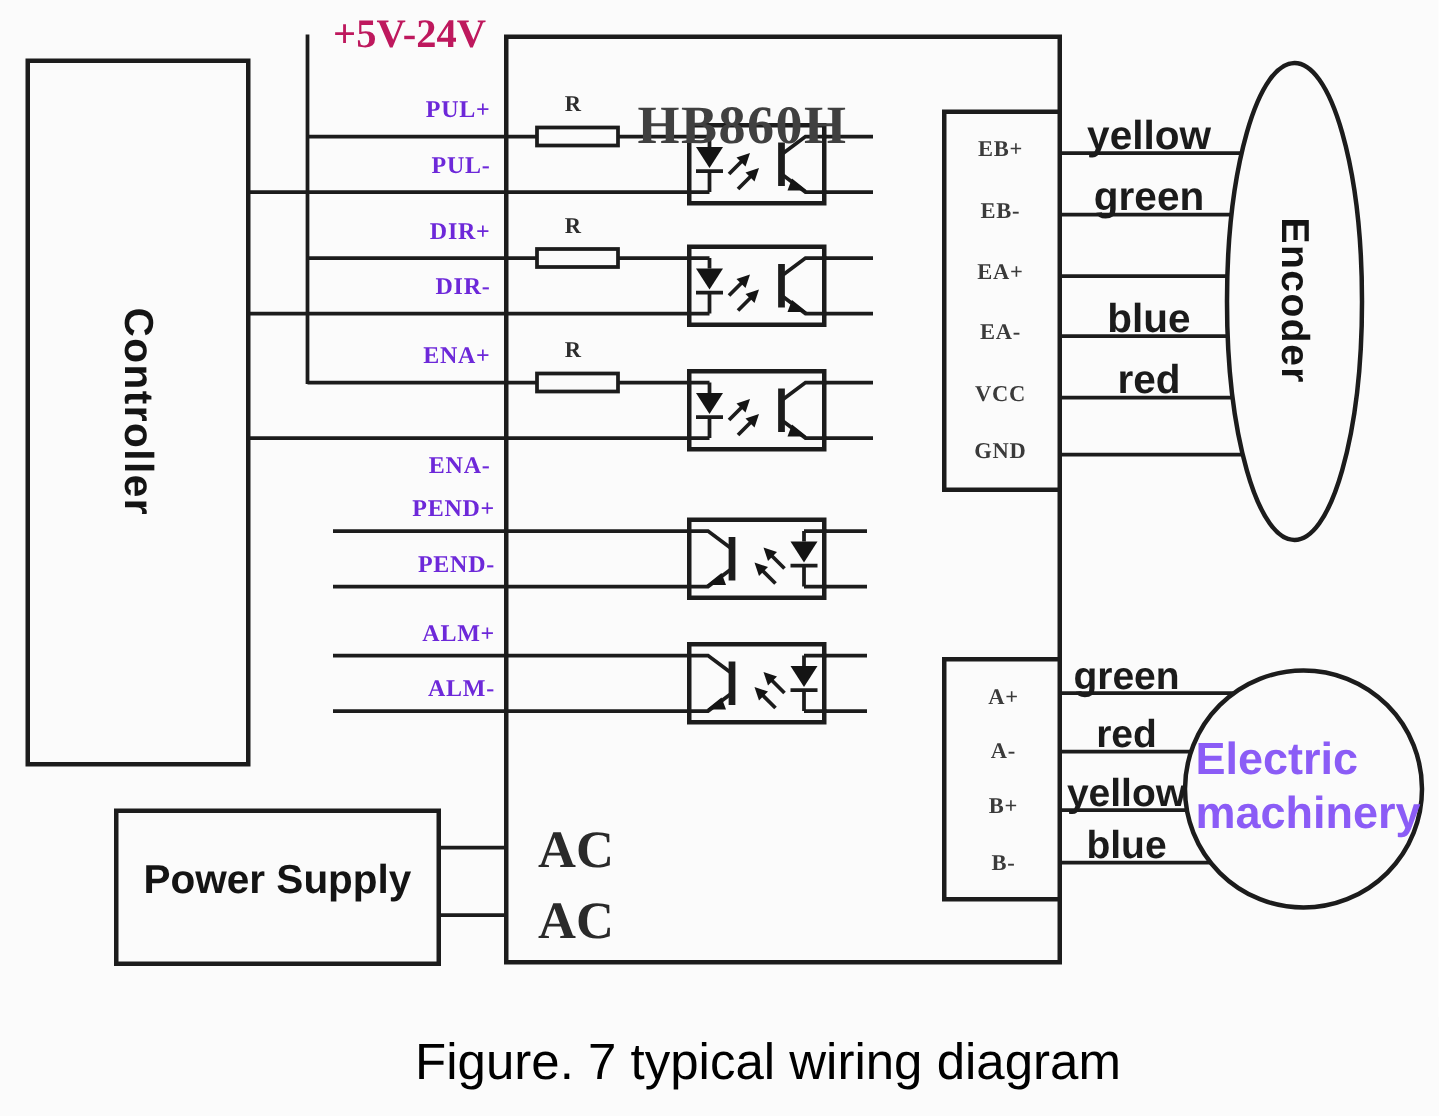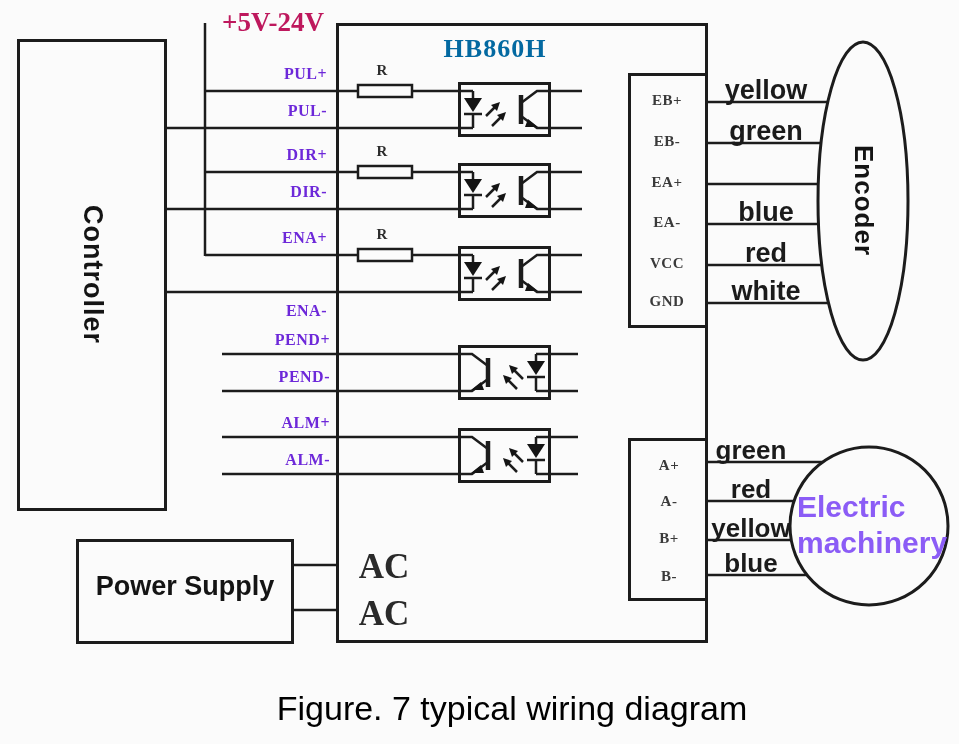--- a/index.html
+++ b/index.html
@@ -15,22 +15,22 @@
        width:66px;text-align:center;letter-spacing:0.5px;}
   .col{font-weight:700;font-size:27px;color:#1b1b1b;width:124px;text-align:center;}
   .colm{font-weight:700;font-size:26px;color:#1b1b1b;width:118px;text-align:center;}
   .rlab{font-family:"Liberation Serif",serif;font-weight:700;font-size:15px;color:#2d2d2d;
         width:30px;text-align:center;}
   .boxlab{font-weight:700;font-size:27px;color:#141414;}
   .flexc{display:flex;align-items:center;justify-content:center;}
   .vert{writing-mode:vertical-rl;letter-spacing:1px;}
   .supply{font-family:"Liberation Serif",serif;font-weight:700;font-size:27px;color:#be185d;
           width:138px;text-align:center;}
-  .title{font-family:"Liberation Serif",serif;font-weight:700;font-size:26px;color:#0369a1;
-         width:150px;text-align:center;letter-spacing:1px;}
+  .title{font-family:"Liberation Serif",serif;font-weight:700;font-size:36px;color:#404040;
+         width:150px;text-align:center;letter-spacing:1px;margin-top:28px;}
   .ac{font-family:"Liberation Serif",serif;font-weight:600;font-size:35px;color:#2a2a2a;
       width:52px;text-align:center;}
   .motorlab{font-weight:700;font-size:30px;color:#8b5cf6;width:152px;line-height:36px;
             text-align:left;white-space:normal;}
   .caption{font-size:34px;color:#000;width:920px;text-align:center;}
 </style>
 </head>
 <body>
 
 <div class="stage">
@@ -152,21 +152,20 @@
   <div class="lbl pin" style="left:634px;top:133px;">EB-</div>
   <div class="lbl pin" style="left:634px;top:174px;">EA+</div>
   <div class="lbl pin" style="left:634px;top:214px;">EA-</div>
   <div class="lbl pin" style="left:634px;top:255px;">VCC</div>
   <div class="lbl pin" style="left:634px;top:293px;">GND</div>
 
   <div class="lbl col" style="left:704px;top:75px;">yellow</div>
   <div class="lbl col" style="left:704px;top:116px;">green</div>
   <div class="lbl col" style="left:704px;top:197px;">blue</div>
   <div class="lbl col" style="left:704px;top:238px;">red</div>
-  <div class="lbl col" style="left:704px;top:276px;">white</div>
 
   <div class="lbl boxlab flexc vert" style="left:830px;top:55px;width:66px;height:292px;font-size:26px;">Encoder</div>
 
   <div class="lbl pin" style="left:636px;top:457px;">A+</div>
   <div class="lbl pin" style="left:636px;top:493px;">A-</div>
   <div class="lbl pin" style="left:636px;top:530px;">B+</div>
   <div class="lbl pin" style="left:636px;top:568px;">B-</div>
 
   <div class="lbl colm" style="left:692px;top:435px;">green</div>
   <div class="lbl colm" style="left:692px;top:474px;">red</div>

